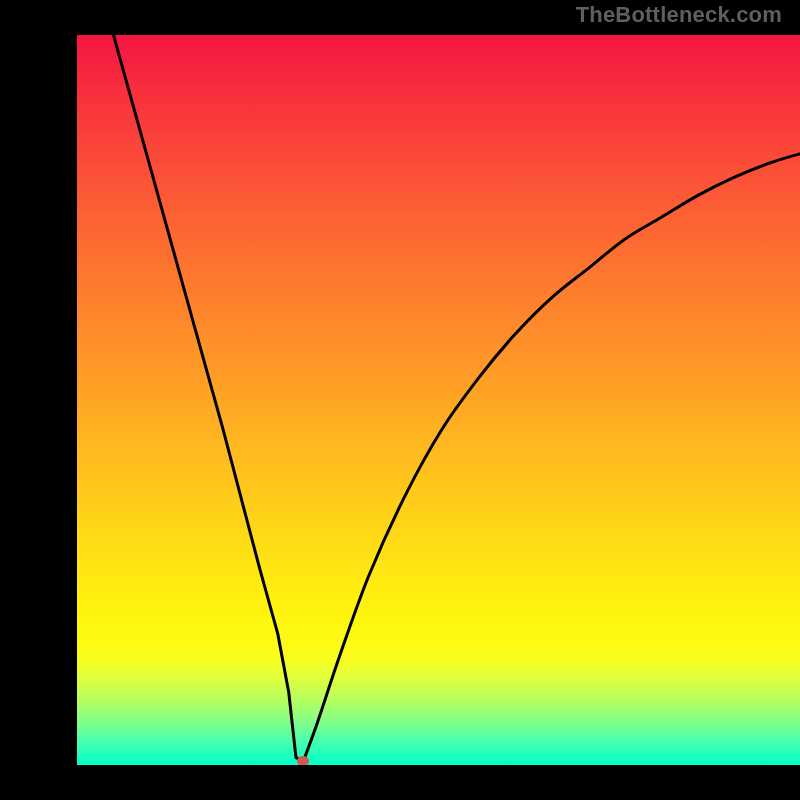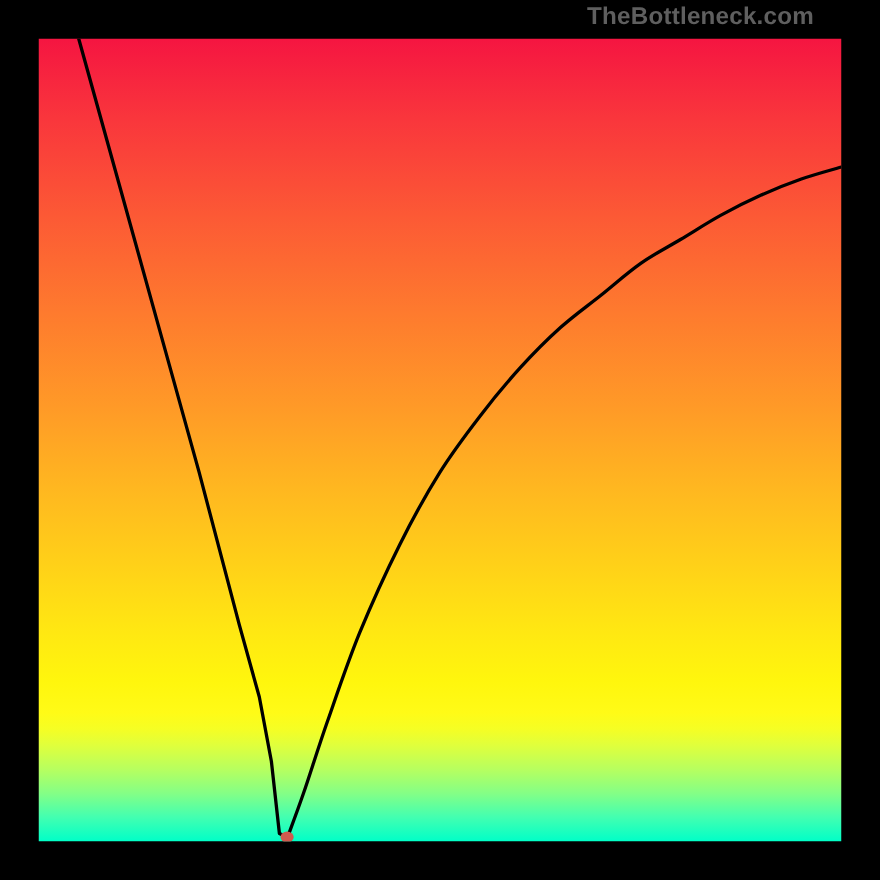--- a/index.html
+++ b/index.html
@@ -9,20 +9,21 @@
     height: 800px;
     background: #000;
     font-family: Arial, Helvetica, sans-serif;
     overflow: hidden;
   }
   .frame {
     position: relative;
     width: 752px;
     height: 800px;
     background: #000;
+    margin-left: 42px;
   }
   .watermark {
     position: absolute;
     top: 2px;
     right: 12px;
     color: #5f5f5f;
     font-size: 22px;
     font-weight: 600;
     letter-spacing: 0.2px;
     user-select: none;

